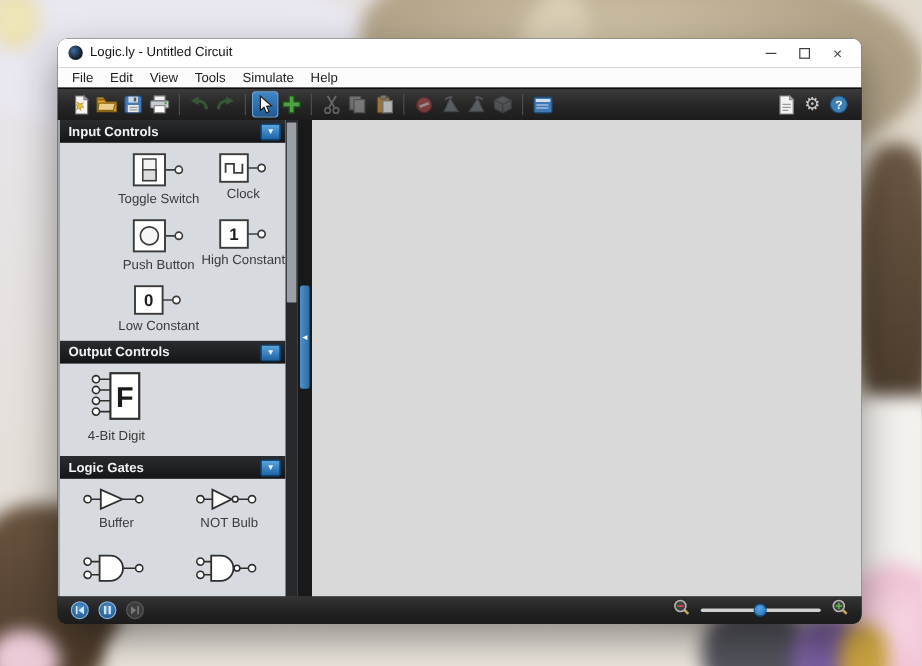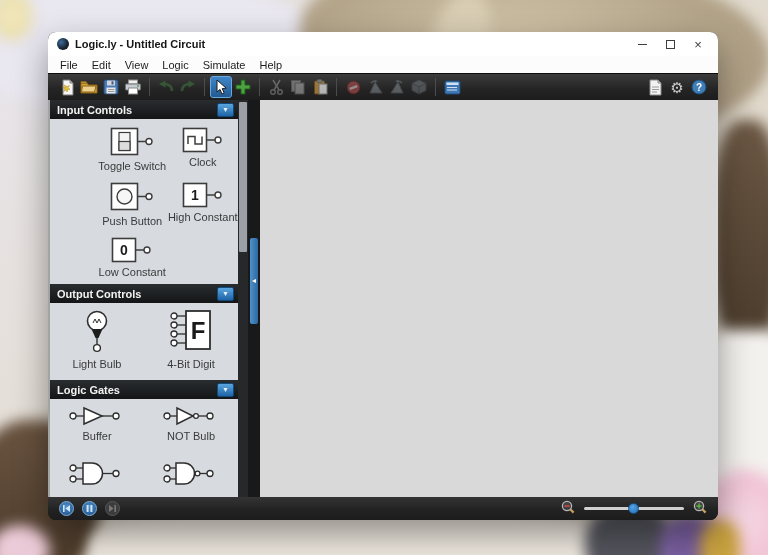--- a/index.html
+++ b/index.html
@@ -24,21 +24,21 @@
   .wp-pink-bl { left:-10px; top:525px; width:60px; height:50px; border-radius:50%; background:#eccbd8; }
 
   
   .window { position:absolute; left:48px; top:32px; width:670px; height:488px; border-radius:8px;
     overflow:hidden; background:#141614; box-shadow:0 14px 34px rgba(0,0,0,.4);
     display:flex; flex-direction:column; }
 
   .titlebar { height:24px; background:#ffffff; display:flex; align-items:center; padding:0 6px 0 9px; flex:none; }
   .app-icon { width:12px; height:12px; border-radius:50%;
     background:radial-gradient(circle at 35% 35%, #3f6c9c 0%, #16222f 60%, #0a1018 100%); margin-right:6px; flex:none; }
-  .title-text { font-size:11px; color:#151515;font-weight:bold; }
+  .title-text { font-size:11px; color:#151515; }
   .win-controls { margin-left:auto; display:flex; align-items:center; }
   .win-btn { width:28px; height:20px; display:flex; align-items:center; justify-content:center; }
   .glyph-min { width:9px; height:1px; background:#3d3d3d; }
   .glyph-max { width:9px; height:9px; border:1px solid #3d3d3d; }
   .glyph-close { font-size:13px; color:#3d3d3d; line-height:1; }
 
   .menubar { height:17px; background:#fcfcfc; display:flex; align-items:flex-end; padding-left:5px; flex:none; }
   .menu-item { font-size:11px; color:#1d1d1d; padding:0 7px; height:100%; display:flex; align-items:center; }
 
   .toolbar { height:27px; background:linear-gradient(#3b3b3b,#242424 60%,#1d1d1d); border-top:1px solid #0c0c0c;
@@ -119,21 +119,21 @@
       <div class="win-btn">
           <span class="glyph-close">×</span>
         </div>
     </div>
   </div>
 
   <div class="menubar">
     <span class="menu-item">File</span>
     <span class="menu-item">Edit</span>
     <span class="menu-item">View</span>
-    <span class="menu-item">Logic</span>
+    <span class="menu-item">Tools</span>
     <span class="menu-item">Simulate</span>
     <span class="menu-item">Help</span>
   </div>
 
   <div class="toolbar">
     <div class="tb-btn">
       <svg width="17" height="17" viewBox="0 0 17 17">
         <path d="M4 1 h7 l3 3 v12 h-10 z" fill="#f4f4f4" stroke="#7b7b7b"></path>
         <path d="M11 1 l3 3 h-3 z" fill="#cfcfcf" stroke="#7b7b7b"></path>
         <path d="M5 6 l1.6 2.7 L3.5 8.2 l2.5 1.7 L4.6 12.6 l2.4-1.8 1.1 2.2 .5-2.8 2.4 .3 -2-1.9 1.5-1.9 -2.7 .8 z" fill="#e8c23a" stroke="#a8861d" stroke-width=".5"></path>
@@ -325,30 +325,20 @@
         <div></div>
       </div>
 
       <div class="section-header">
         <span class="section-title">Output Controls</span>
         <div class="collapse-btn">
           <span>▾</span>
         </div>
       </div>
       <div class="section-items items-output">
-        <div class="palette-item">
-          <svg width="30" height="46" viewBox="0 0 30 46">
-            <circle cx="15" cy="12" r="9.5" fill="#ffffff" stroke="#2e2e2e" stroke-width="1.6"></circle>
-            <polyline points="11,14 13,10 15,14 17,10 19,14" fill="none" stroke="#2e2e2e" stroke-width="1"></polyline>
-            <path d="M9.5 20 L20.5 20 L16.5 29 L13.5 29 z" fill="#1d1d1d"></path>
-            <line x1="15" y1="29" x2="15" y2="35" stroke="#2e2e2e" stroke-width="1.4"></line>
-            <circle cx="15" cy="39" r="3.4" fill="#ffffff" stroke="#2e2e2e" stroke-width="1.4"></circle>
-          </svg>
-          <span class="item-label">Light Bulb</span>
-        </div>
         <div class="palette-item">
           <svg width="44" height="46" viewBox="0 0 44 46">
             <line x1="8" y1="7" x2="17" y2="7" stroke="#2e2e2e" stroke-width="1.3"></line>
             <line x1="8" y1="16" x2="17" y2="16" stroke="#2e2e2e" stroke-width="1.3"></line>
             <line x1="8" y1="25" x2="17" y2="25" stroke="#2e2e2e" stroke-width="1.3"></line>
             <line x1="8" y1="34" x2="17" y2="34" stroke="#2e2e2e" stroke-width="1.3"></line>
             <circle cx="5" cy="7" r="3" fill="#ffffff" stroke="#2e2e2e" stroke-width="1.3"></circle>
             <circle cx="5" cy="16" r="3" fill="#ffffff" stroke="#2e2e2e" stroke-width="1.3"></circle>
             <circle cx="5" cy="25" r="3" fill="#ffffff" stroke="#2e2e2e" stroke-width="1.3"></circle>
             <circle cx="5" cy="34" r="3" fill="#ffffff" stroke="#2e2e2e" stroke-width="1.3"></circle>

